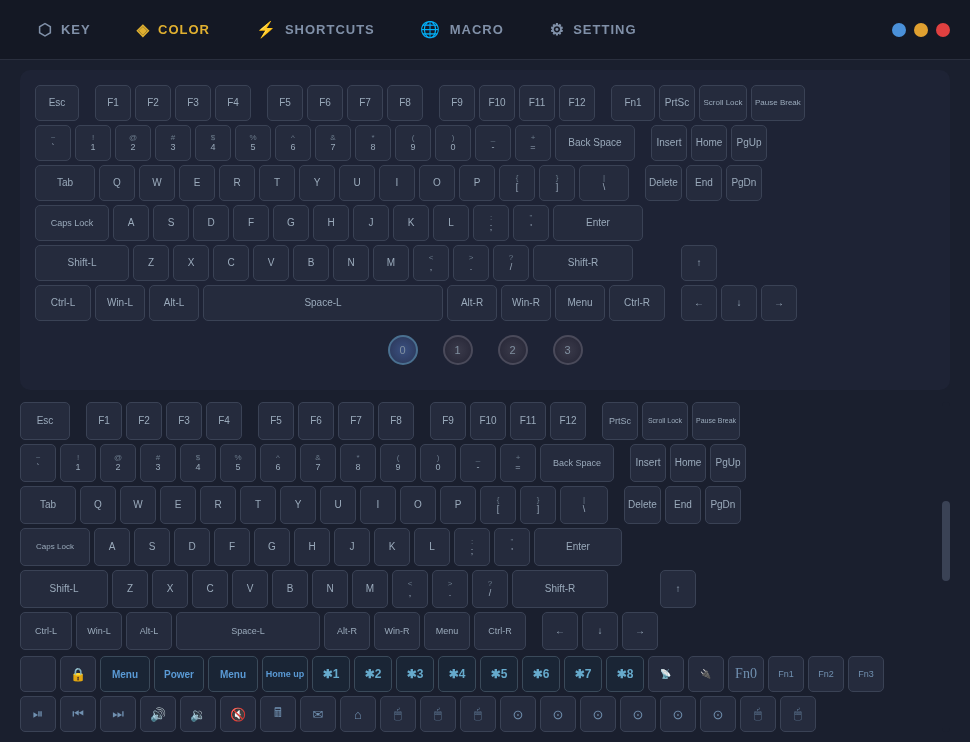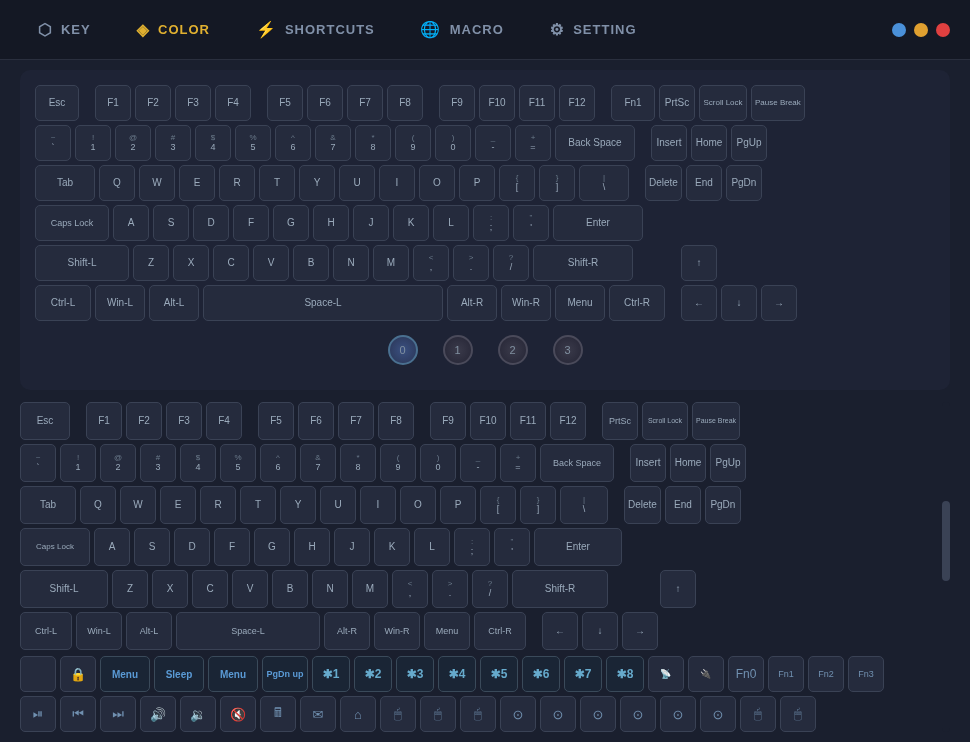--- a/index.html
+++ b/index.html
@@ -872,34 +872,34 @@
           </div>
         <div class="key">
             <span class="key-main">→</span>
           </div>
       </div>
 
       <div class="media-row" style="margin-top:6px;">
         <div class="key-media slim"></div>
         <div class="key-media slim">🔒</div>
         <div class="key-media wide key-bluetooth">Menu</div>
-        <div class="key-media wide key-bluetooth">Sleep</div>
+        <div class="key-media wide key-bluetooth">Power</div>
         <div class="key-media wide key-bluetooth">Menu</div>
-        <div class="key-media wide key-bluetooth" style="min-width:46px;font-size:9px;">PgDn up</div>
+        <div class="key-media wide key-bluetooth" style="min-width:46px;font-size:9px;">Home up</div>
         <div class="key-media slim key-bluetooth" style="min-width:38px;font-size:12px; color:#6ac;">✱1</div>
         <div class="key-media slim key-bluetooth" style="min-width:38px;font-size:12px; color:#6ac;">✱2</div>
         <div class="key-media slim key-bluetooth" style="min-width:38px;font-size:12px; color:#6ac;">✱3</div>
         <div class="key-media slim key-bluetooth" style="min-width:38px;font-size:12px; color:#6ac;">✱4</div>
         <div class="key-media slim key-bluetooth" style="min-width:38px;font-size:12px; color:#6ac;">✱5</div>
         <div class="key-media slim key-bluetooth" style="min-width:38px;font-size:12px; color:#6ac;">✱6</div>
         <div class="key-media slim key-bluetooth" style="min-width:38px;font-size:12px; color:#6ac;">✱7</div>
         <div class="key-media slim key-bluetooth" style="min-width:38px;font-size:12px; color:#6ac;">✱8</div>
         <div class="key-media slim" style="font-size:9px;">📡</div>
         <div class="key-media slim" style="font-size:9px;">🔌</div>
-        <div class="key-media slim" style="font-size:12px;">Fn0</div>
+        <div class="key-media slim" style="font-size:14px;font-family:Liberation Serif, serif;">Fn0</div>
         <div class="key-media slim" style="font-size:9px;">Fn1</div>
         <div class="key-media slim" style="font-size:9px;">Fn2</div>
         <div class="key-media slim" style="font-size:9px;">Fn3</div>
       </div>
 
       <div class="media-row" style="margin-top:4px;">
         <div class="key-media slim">⏯</div>
         <div class="key-media slim">⏮</div>
         <div class="key-media slim">⏭</div>
         <div class="key-media slim">🔊</div>

